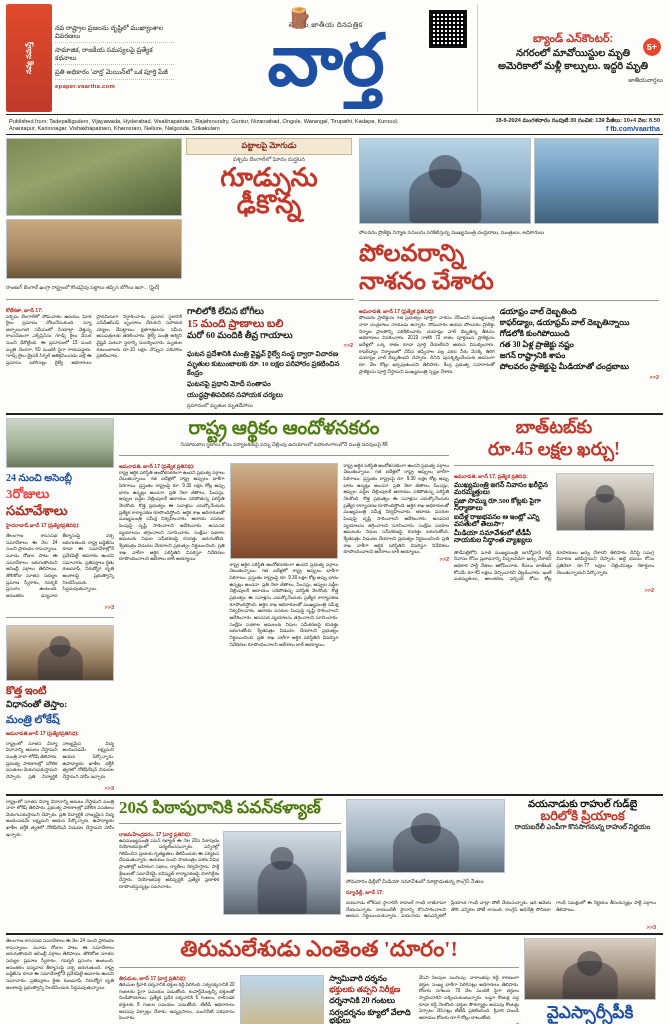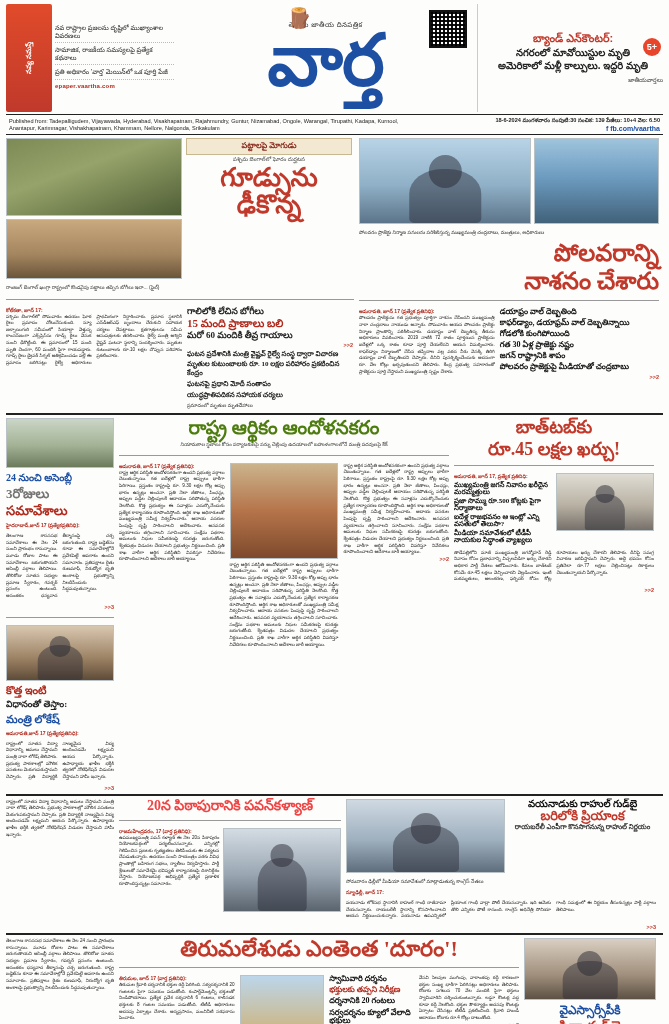--- a/index.html
+++ b/index.html
@@ -178,21 +178,21 @@
     content:""; position:absolute; top:-26%; left:50%; transform:translateX(-50%);
     width:46%; aspect-ratio:1; border-radius:50%; background:rgba(40,40,50,.5);
   }
 
   .kicker-box {
     background:#f3e9d2; border:1px solid #c9b88f; padding:2px 3px;
     font-size:8px; font-weight:bold; color:#8a2b1d; text-align:center;
     font-family:"Liberation Serif", serif;
   }
   .banner-hl {
-    text-align:right; font-family:"Liberation Serif", serif;
+    text-align:left; font-family:"Liberation Serif", serif;
     font-weight:bold; line-height:1.02;
   }
 </style>
 </head>
 <body>
 
 <div class="page">
 
   <div class="masthead">
 
@@ -299,21 +299,21 @@
     </div>
   </div>
 
   <div class="rule-b"></div>
 
   <div class="grid">
 
     <div class="col" style="width:108px">
       <div class="photo ph-building" style="height:50px"></div>
       <div class="hl" style="font-size:10px;color:#1d4fa3;line-height:1.1">24 నుంచి అసెంబ్లీ</div>
-      <div class="hl" style="font-size:13px;color:#737373;line-height:1.05">3రోజులు</div>
+      <div class="hl" style="font-size:13px;color:#ef4444;line-height:1.05">3రోజులు</div>
       <div class="hl" style="font-size:13px;color:#b02a1e;line-height:1.05">సమావేశాలు</div>
       <div class="byline">హైదరాబాద్,జూన్ 17 (ప్రత్యేకప్రతినిధి):</div>
       <div class="body c2">తెలంగాణ శాసనసభ సమావేశాలు ఈ నెల 24 నుంచి ప్రారంభం కానున్నాయి. మూడు రోజుల పాటు ఈ సమావేశాలు జరుగుతాయని అసెంబ్లీ వర్గాలు తెలిపాయి. తొలిరోజు నూతన సభ్యుల ప్రమాణ స్వీకారం, గవర్నర్ ప్రసంగం ఉంటుంది. అనంతరం ధన్యవాద తీర్మానంపై చర్చ జరుగుతుంది. రాష్ట్ర బడ్జెట్‌ను కూడా ఈ సమావేశాల్లోనే ప్రవేశపెట్టే అవకాశం ఉందని సమాచారం. ప్రతిపక్షాలు రైతు రుణమాఫీ, నిరుద్యోగ భృతి అంశాలపై ప్రభుత్వాన్ని నిలదీసేందుకు సిద్ధమవుతున్నాయి.</div>
       <div class="more">&gt;&gt;3</div>
 
       <div class="rule"></div>
 
       <div class="photo ph-man1" style="height:56px">
         <span class="person-silhouette"></span>
       </div>
@@ -370,21 +370,21 @@
 
   <div class="rule-b"></div>
 
   <div class="grid">
 
     <div class="col" style="width:108px">
       <div class="body">రాష్ట్రంలో నూతన విద్యా విధానాన్ని అమలు చేస్తామని మంత్రి నారా లోకేష్ తెలిపారు. ప్రభుత్వ పాఠశాలల్లో మౌలిక వసతులు మెరుగుపరుస్తామని చెప్పారు. ప్రతి విద్యార్థికి నాణ్యమైన విద్య అందించడమే లక్ష్యమని ఆయన పేర్కొన్నారు. ఉపాధ్యాయ ఖాళీల భర్తీకి త్వరలో నోటిఫికేషన్ విడుదల చేస్తామని హామీ ఇచ్చారు.</div>
     </div>
 
     <div class="col" style="width:222px">
-      <div class="hl" style="font-size:14px;text-align:center;color:#ef4444">20న పిఠాపురానికి పవన్‌కళ్యాణ్</div>
+      <div class="hl" style="font-size:17px;color:#4d7c0f">20న పిఠాపురానికి పవన్‌కళ్యాణ్</div>
       <div class="rule"></div>
       <div style="display:flex;gap:4px">
         <div style="width:46%">
           <div class="byline">రాజమహేంద్రవరం, 17 (వార్త ప్రతినిధి):</div>
           <div class="body">ఉపముఖ్యమంత్రి పవన్ కళ్యాణ్ ఈ నెల 20న పిఠాపురం నియోజకవర్గంలో పర్యటించనున్నారు. ఎన్నికల్లో గెలిపించిన ప్రజలకు కృతజ్ఞతలు తెలిపేందుకు ఈ పర్యటన చేపడుతున్నారు. ఉదయం నుంచి సాయంత్రం వరకు వివిధ ప్రాంతాల్లో బహిరంగ సభలు, ర్యాలీలు నిర్వహిస్తారు. పార్టీ శ్రేణులతో సమావేశమై భవిష్యత్ కార్యాచరణపై దిశానిర్దేశం చేస్తారు. నియోజకవర్గ అభివృద్ధికి ప్రత్యేక ప్రణాళిక రూపొందిస్తున్నట్లు సమాచారం.</div>
         </div>
         <div style="width:54%">
           <div class="photo ph-pawan" style="height:84px">
             <span class="person-silhouette"></span>
           </div>
@@ -440,19 +440,19 @@
           <div class="body">వేసవి సెలవుల ముగింపు, వారాంతపు రద్దీ కారణంగా భక్తుల సంఖ్య భారీగా పెరిగినట్లు అధికారులు తెలిపారు. రోజుకు సగటున 70 వేల మందికి పైగా భక్తులు స్వామివారిని దర్శించుకుంటున్నారు. లడ్డూ కౌంటర్ల వద్ద కూడా రద్దీ నెలకొంది. భక్తుల సౌకర్యార్థం అదనపు కౌంటర్లు ఏర్పాటు చేసినట్లు టీటీడీ ప్రకటించింది. శ్రీవారి హుండీ ఆదాయం రోజుకు రూ.4 కోట్లు దాటుతోంది.</div>
           <div class="more">&gt;&gt;2</div>
         </div>
       </div>
     </div>
 
     <div class="col" style="width:132px">
       <div class="photo ph-yscp" style="height:62px">
         <span class="person-silhouette"></span>
       </div>
-      <div class="hl" style="font-size:12px;color:#1d4fa3;text-align:center">వైఎస్సార్సీపీకి</div>
+      <div class="hl" style="font-size:17px;color:#1d4fa3;text-align:center">వైఎస్సార్సీపీకి</div>
       <div class="hl hl-red" style="font-size:14px;text-align:center">సిద్ధా గుడ్‌బై</div>
 
     </div>
   </div>
 
 </div>
 
 </body></html>

